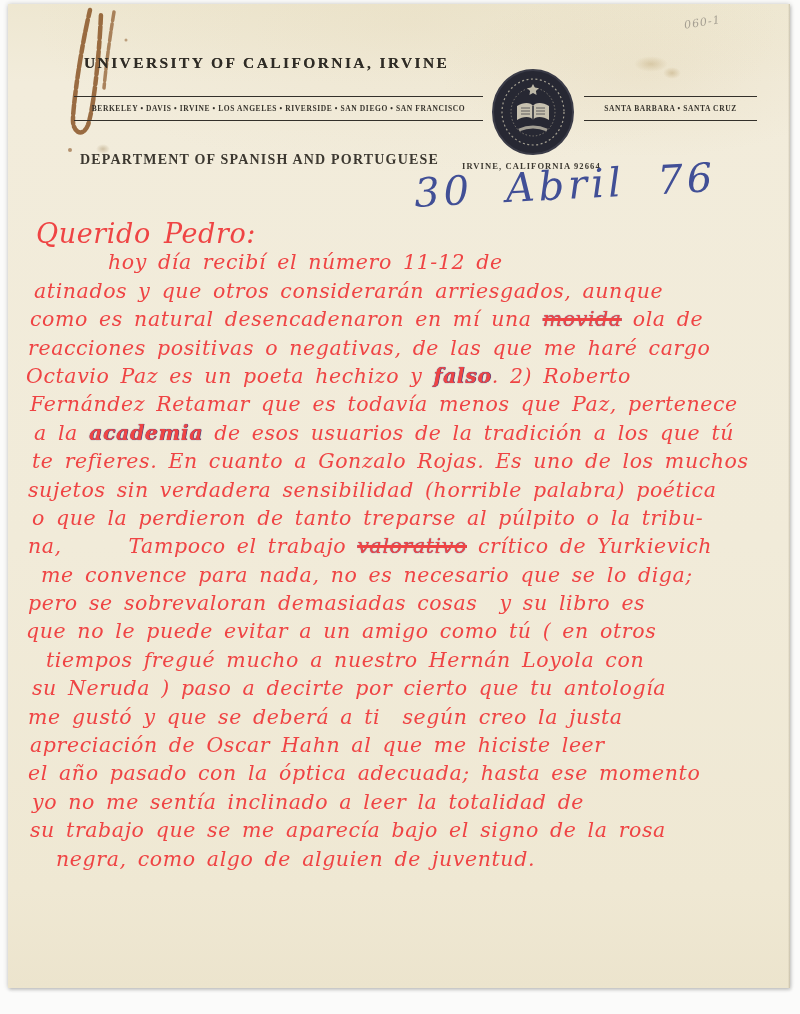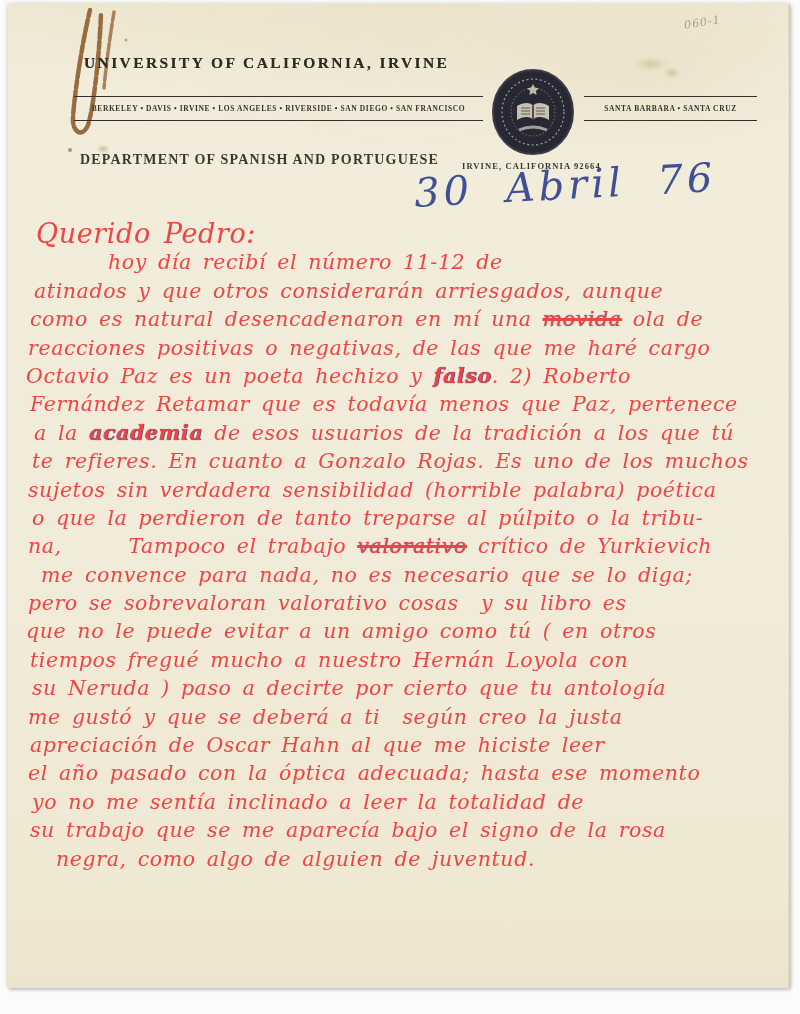--- a/index.html
+++ b/index.html
@@ -127,23 +127,23 @@
     <div class="hw-line" style="margin-left: 6px;"><span>como es natural desencadenaron en mí una </span><span class="strike">movida</span><span> ola de</span></div>
     <div class="hw-line" style="margin-left: 4px;"><span>reacciones positivas o negativas, de las que me haré cargo</span></div>
     <div class="hw-line" style="margin-left: 2px;"><span>Octavio Paz es un poeta hechizo y </span><span class="heavy">falso</span><span>. 2) Roberto</span></div>
     <div class="hw-line" style="margin-left: 6px;"><span>Fernández Retamar que es todavía menos que Paz, pertenece</span></div>
     <div class="hw-line" style="margin-left: 10px;"><span>a la </span><span class="heavy">academia</span><span> de esos usuarios de la tradición a los que tú</span></div>
     <div class="hw-line" style="margin-left: 8px;"><span>te refieres. En cuanto a Gonzalo Rojas. Es uno de los muchos</span></div>
     <div class="hw-line" style="margin-left: 4px;"><span>sujetos sin verdadera sensibilidad (horrible palabra) poética</span></div>
     <div class="hw-line" style="margin-left: 8px;"><span>o que la perdieron de tanto treparse al púlpito o la tribu-</span></div>
     <div class="hw-line" style="margin-left: 4px;"><span>na,      Tampoco el trabajo </span><span class="strike">valorativo</span><span> crítico de Yurkievich</span></div>
     <div class="hw-line" style="margin-left: 17px;"><span>me convence para nada, no es necesario que se lo diga;</span></div>
-    <div class="hw-line" style="margin-left: 4px;"><span>pero se sobrevaloran valorativo cosas  y su libro es</span></div>
+    <div class="hw-line" style="margin-left: 4px;"><span>pero se sobrevaloran demasiadas cosas  y su libro es</span></div>
     <div class="hw-line" style="margin-left: 2px;"><span>que no le puede evitar a un amigo como tú ( en otros</span></div>
-    <div class="hw-line" style="margin-left: 6px;"><span>tiempos fregué mucho a nuestro Hernán Loyola con</span></div>
+    <div class="hw-line" style="margin-left: 22px;"><span>tiempos fregué mucho a nuestro Hernán Loyola con</span></div>
     <div class="hw-line" style="margin-left: 8px;"><span>su Neruda ) paso a decirte por cierto que tu antología</span></div>
     <div class="hw-line" style="margin-left: 4px;"><span>me gustó y que se deberá a ti  según creo la justa</span></div>
     <div class="hw-line" style="margin-left: 6px;"><span>apreciación de Oscar Hahn al que me hiciste leer</span></div>
     <div class="hw-line" style="margin-left: 4px;"><span>el año pasado con la óptica adecuada; hasta ese momento</span></div>
     <div class="hw-line" style="margin-left: 8px;"><span>yo no me sentía inclinado a leer la totalidad de</span></div>
     <div class="hw-line" style="margin-left: 6px;"><span>su trabajo que se me aparecía bajo el signo de la rosa</span></div>
     <div class="hw-line" style="margin-left: 32px;"><span>negra, como algo de alguien de juventud.</span></div>
   </div>
 
 </body></html>

